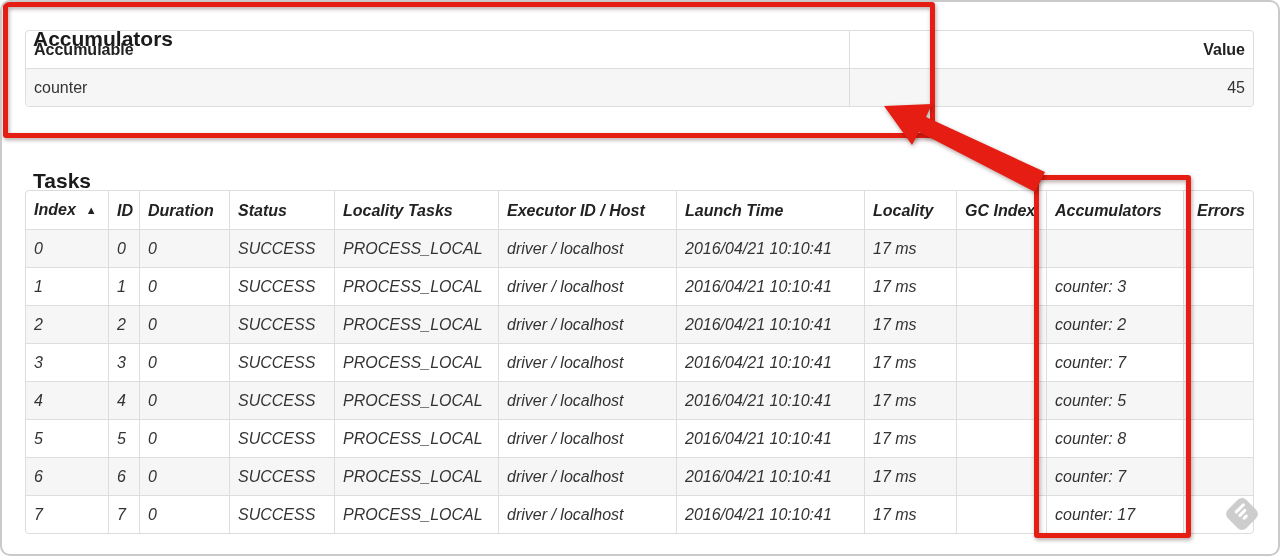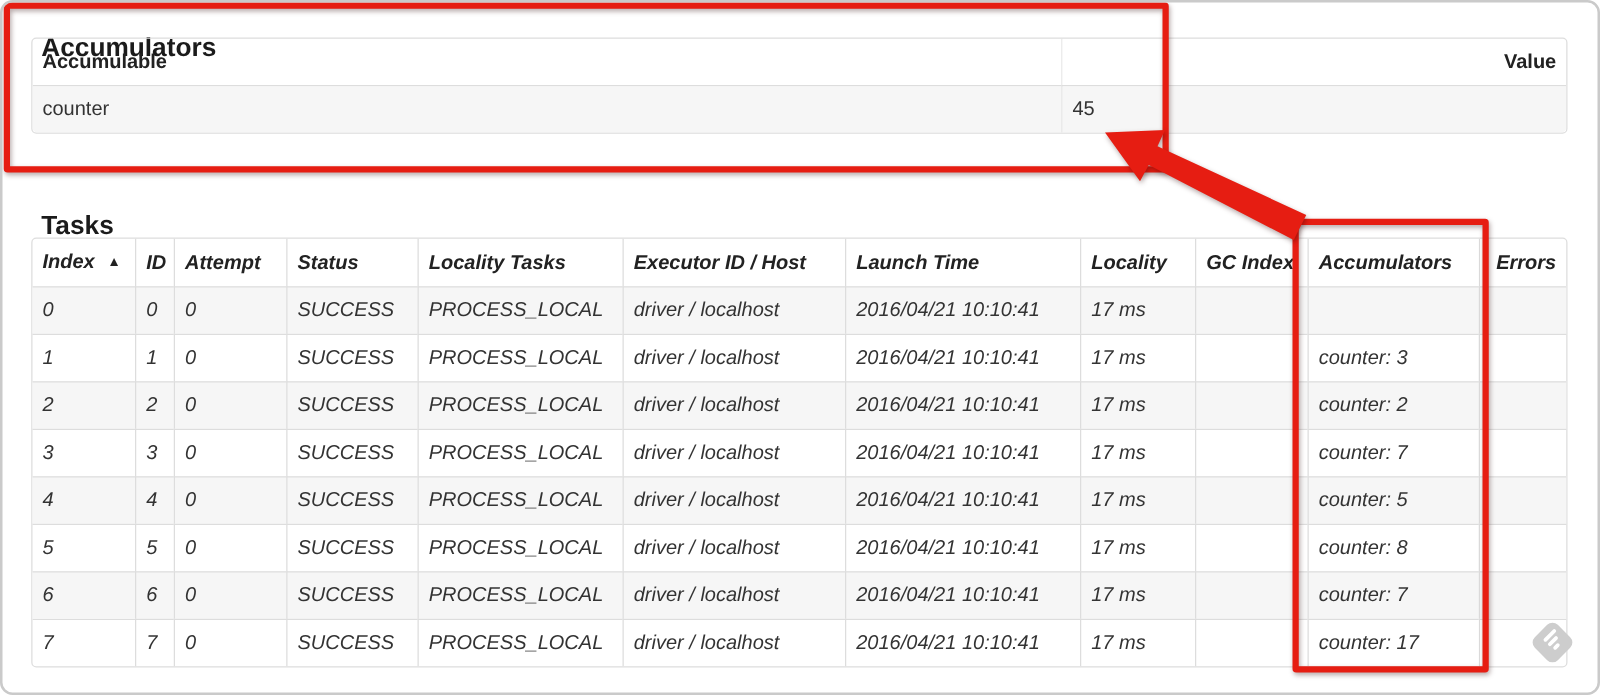--- a/index.html
+++ b/index.html
@@ -53,21 +53,21 @@
     overflow: hidden;
     font-weight: 400;
   }
   .ui-table th { font-weight: 700; color: #222; }
   .ui-table th + th, .ui-table td + td { border-left: 1px solid var(--border); }
   .ui-table tbody td { border-top: 1px solid var(--border); }
   .ui-table tbody tr:nth-child(odd) { background: var(--stripe); }
   .ui-table thead tr th:first-child { border-top-left-radius: 4px; }
   .ui-table thead tr th:last-child  { border-top-right-radius: 4px; text-align: right; }
   .ui-table tbody tr:last-child td:first-child { border-bottom-left-radius: 4px; }
-  .ui-table tbody tr:last-child td:last-child  { border-bottom-right-radius: 4px; }
+  .ui-table tbody tr:last-child td:last-child  { border-bottom-right-radius: 4px; text-align: right; }
 
   .sort-icon { font-size: 11px; margin-left: 10px; color: #222; vertical-align: 1px; }
 
   
   .anno { position: absolute; pointer-events: none; z-index: 50; }
   .anno-rect {
     border: 5px solid var(--red);
     border-radius: 3px;
     filter: drop-shadow(1px 2px 2px rgba(40,0,0,0.35));
   }
@@ -131,21 +131,21 @@
     <col style="width:188px">
       <col style="width:92px">
       <col style="width:90px">
     <col style="width:137px">
       <col style="width:70px">
   </colgroup>
   <thead>
     <tr>
       <th><span>Index</span><span class="sort-icon">▲</span></th>
       <th>ID</th>
-      <th>Attempt</th>
+      <th>Duration</th>
       <th>Status</th>
       <th>Locality Tasks</th>
       <th>Executor ID / Host</th>
       <th>Launch Time</th>
       <th>Locality</th>
       <th>GC Index</th>
       <th>Accumulators</th>
       <th>Errors</th>
     </tr>
   </thead>

